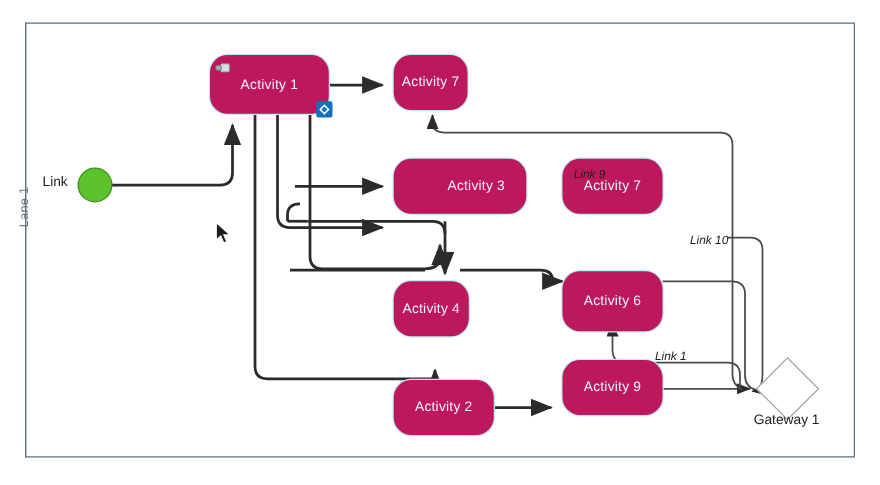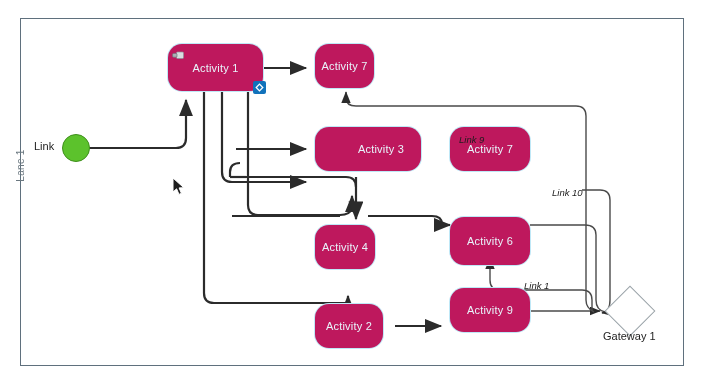--- a/index.html
+++ b/index.html
@@ -162,21 +162,21 @@
   </div>
 
   <div class="task" style="left:315px;top:225px;width:60px;height:44px;">
     <span class="task-label">Activity 4</span>
   </div>
 
   <div class="task" style="left:450px;top:203px;width:80px;height:48px;margin-top:14px;">
     <span class="task-label">Activity 6</span>
   </div>
 
-  <div class="task" style="left:315px;top:304px;width:68px;height:44px;">
+  <div class="task" style="left:315px;top:304px;width:80px;height:44px;">
     <span class="task-label">Activity 2</span>
   </div>
 
   <div class="task" style="left:450px;top:288px;width:80px;height:44px;">
     <span class="task-label">Activity 9</span>
   </div>
 
   <div class="gateway" style="left:612px;top:293px;"></div>
   <div class="gateway-label" style="left:603px;top:330px;">Gateway 1</div>
 

